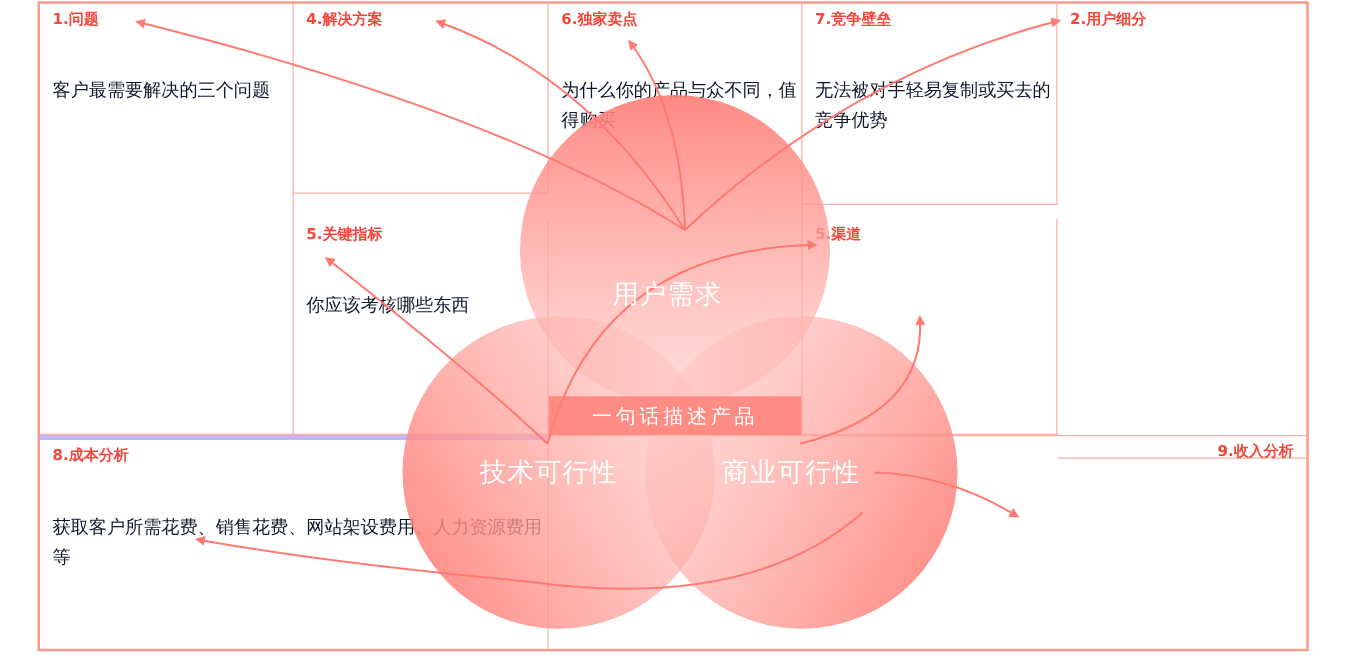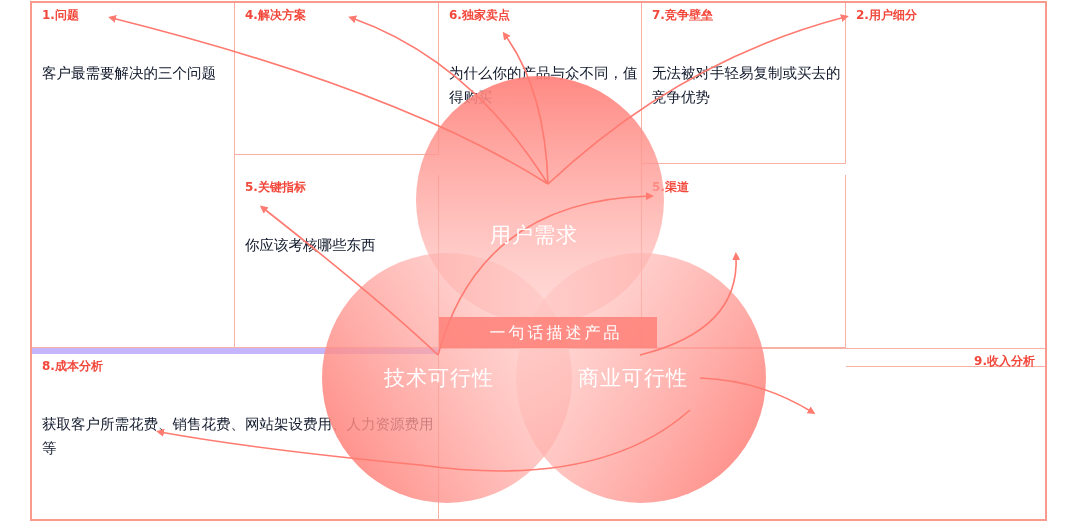--- a/index.html
+++ b/index.html
@@ -5,21 +5,21 @@
   html,body{margin:0;padding:0;background:#fff;}
   body{width:1080px;height:524px;position:relative;overflow:hidden;font-family:"DejaVu Sans","Liberation Sans",sans-serif;}
   .frame{position:absolute;left:30px;top:1px;width:1017px;height:520px;border:2px solid #f89a8c;box-sizing:border-box;}
   .cell{position:absolute;box-sizing:border-box;border-right:1px solid #f9b1a6;border-bottom:1px solid #f9b1a6;}
   .title{position:absolute;left:10px;top:4px;font-size:12px;font-weight:bold;color:#f2473b;white-space:nowrap;}
   .desc{position:absolute;left:10px;top:58px;font-size:14.5px;line-height:24px;color:#0f172a;}
   .right .title{left:auto;right:10px;}
   .right .desc{left:auto;right:10px;text-align:right;}
   svg.overlay{position:absolute;left:0;top:0;}
   .clabel{position:absolute;color:#fff;font-size:21px;white-space:nowrap;letter-spacing:1px;}
-  .banner{position:absolute;left:439px;top:317px;width:202px;height:31px;background:rgba(255,128,120,0.85);color:#fff;font-size:16px;letter-spacing:3px;text-align:center;line-height:31px;padding-left:16px;}
+  .banner{position:absolute;left:439px;top:317px;width:202px;height:31px;background:rgba(255,128,120,0.85);color:#fff;font-size:16px;letter-spacing:3px;text-align:center;line-height:31px;}
 </style>
 </head>
 <body>
 
 <div class="frame"></div>
 
 <div class="cell" style="left:32px;top:3px;width:203px;height:345px;">
   <div class="title">1.问题</div>
   <div class="desc" style="width:190px;">客户最需要解决的三个问题</div>
 </div>
@@ -38,21 +38,21 @@
   <div class="title">2.用户细分</div>
 </div>
 <div class="cell" style="left:235px;top:175px;width:204px;height:173px;">
   <div class="title">5.关键指标</div>
   <div class="desc" style="width:190px;">你应该考核哪些东西</div>
 </div>
 <div class="cell" style="left:642px;top:175px;width:204px;height:173px;">
   <div class="title">5.渠道</div>
 </div>
 
-<div class="cell" style="left:32px;top:348px;width:407px;height:172px;border-top:6px solid #c4b5fd;border-bottom:none;">
+<div class="cell" style="left:32px;top:348px;width:407px;height:172px;border-top:4px solid #c4b5fd;border-bottom:none;">
   <div class="title">8.成本分析</div>
   <div class="desc" style="width:400px;">获取客户所需花费、销售花费、网站架设费用、人力资源费用等</div>
 </div>
 <div class="cell right" style="left:439px;top:348px;width:606px;height:172px;border-top:1px solid #f9b1a6;border-right:none;border-bottom:none;">
   <div class="title">9.收入分析</div>
 </div>
 
 <svg class="overlay" width="1080" height="524">
   <defs>
     <linearGradient id="gTop" x1="0" y1="0" x2="0" y2="1">

